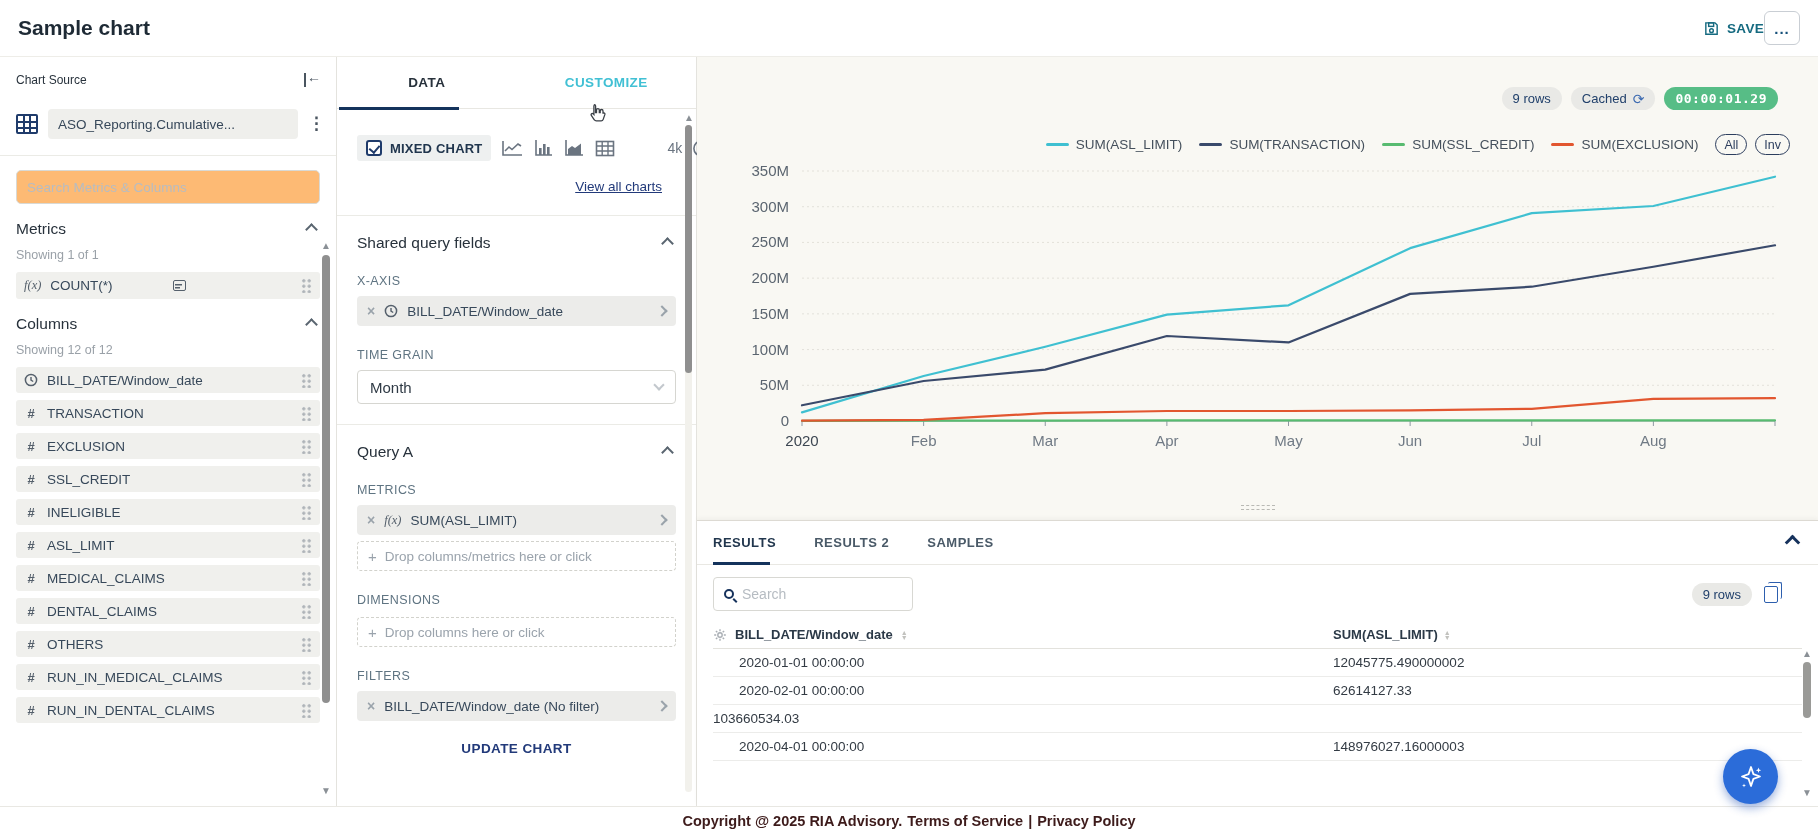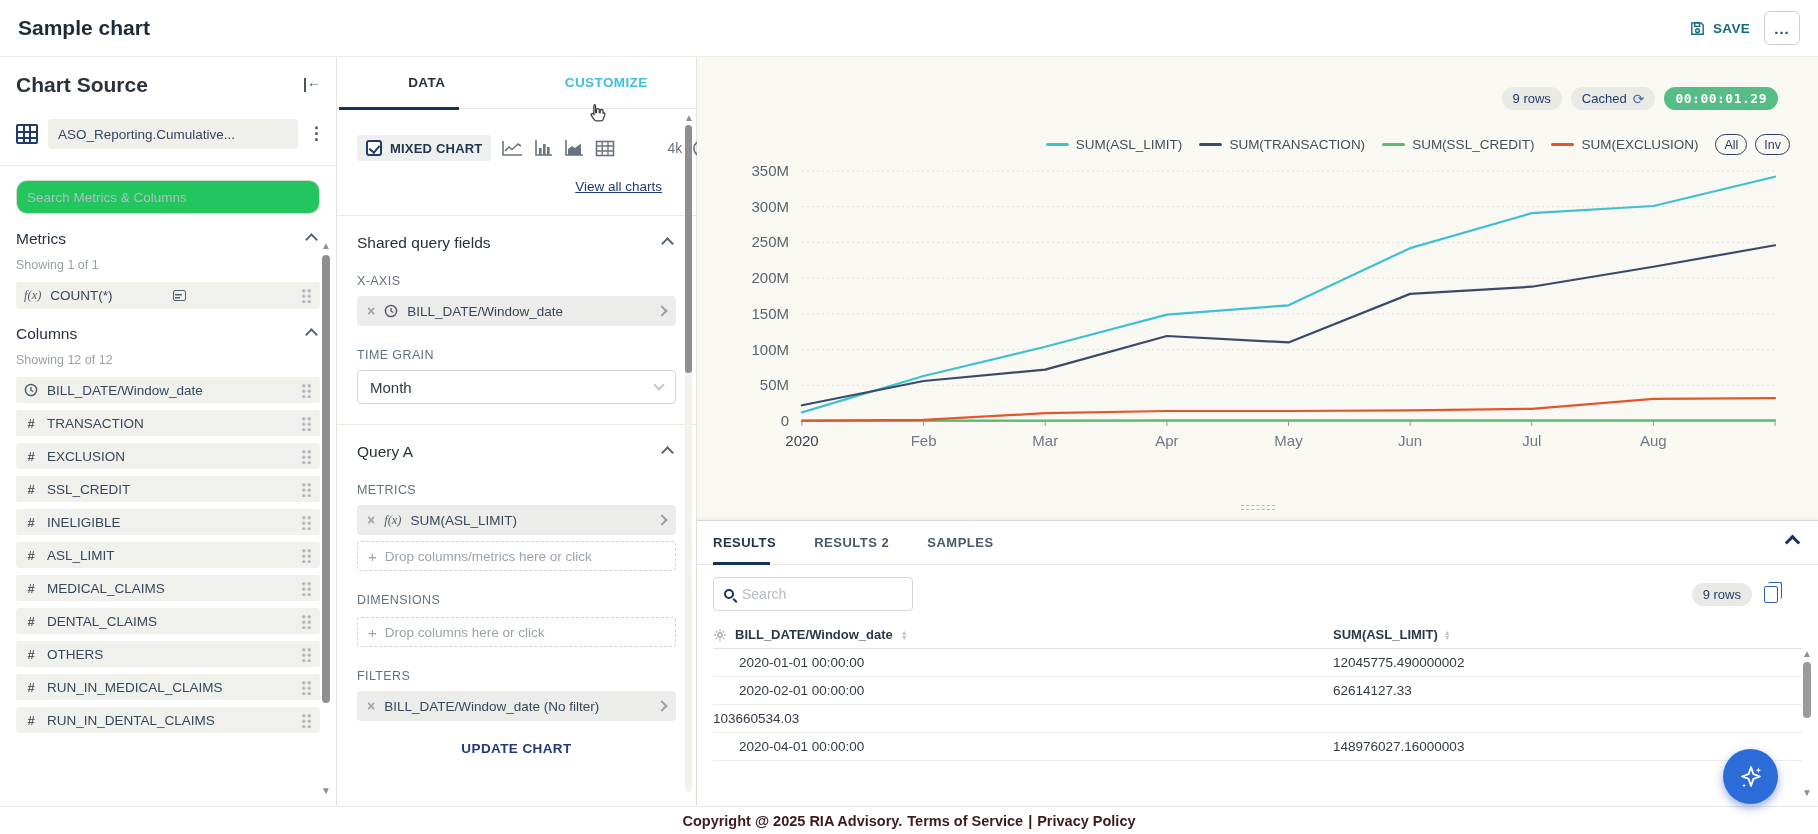--- a/index.html
+++ b/index.html
@@ -3,40 +3,40 @@
 <meta charset="utf-8">
 <style>
   * { box-sizing: border-box; margin: 0; padding: 0; }
   html,body { width:1818px; height:834px; overflow:hidden; }
   body { font-family:"Liberation Sans", sans-serif; background:#faf9f4; color:#33404d; }
   .app { position:relative; width:1818px; height:834px; display:flex; flex-direction:column; background:#faf9f4; }
 
   
   .topbar { height:57px; background:#fff; display:flex; align-items:center; justify-content:space-between; padding:0 18px; border-bottom:1px solid #eeede8; }
   .page-title { font-size:21px; font-weight:700; color:#1e2a35; }
-  .topbar-right { display:flex; align-items:center; gap:14px; }
+  .topbar-right { display:flex; align-items:center; }
   .save-btn { display:flex; align-items:center; gap:7px; color:#156a80; font-size:13.5px; font-weight:700; letter-spacing:.3px; cursor:pointer; }
   .more-btn { width:36px; height:34px; border:1px solid #c9ced4; border-radius:6px; display:flex; align-items:center; justify-content:center; color:#15507a; font-weight:700; font-size:15px; letter-spacing:1px; cursor:pointer; background:#fff; }
 
   .main { flex:1; display:flex; min-height:0; }
 
   
   .sidebar { width:337px; background:#fff; border-right:1px solid #e4e3de; position:relative; padding:0 16px; }
   .cs-head { display:flex; align-items:center; justify-content:space-between; margin-top:16px; }
-  .cs-title { font-size:21px; color:#28323c; font-weight:700; }
+  .cs-title { font-size:12px; color:#28323c; font-weight:400; }
   .icon-collapse { position:relative; width:16px; height:14px; color:#4a5560; cursor:pointer; border-left:2px solid #4a5560; }
   .icon-collapse::before { content:"\2190"; position:absolute; left:1px; top:-4px; font-size:14px; }
   .dataset-row { display:flex; align-items:center; margin-top:22px; }
   .grid-icon { width:22px; height:20px; border:2px solid #1f3b6b; border-radius:2px;
     background:linear-gradient(#1f3b6b,#1f3b6b) 0 5px/100% 2px no-repeat, linear-gradient(#1f3b6b,#1f3b6b) 0 11px/100% 2px no-repeat,
     linear-gradient(90deg,#1f3b6b,#1f3b6b) 5px 0/2px 100% no-repeat, linear-gradient(90deg,#1f3b6b,#1f3b6b) 11px 0/2px 100% no-repeat; }
   .dataset-pill { flex:1; margin:0 10px; background:#efefec; border-radius:4px; height:30px; display:flex; align-items:center; padding:0 10px; font-size:13.5px; color:#37485a; cursor:pointer; }
   .kebab { color:#4a5560; font-size:17px; font-weight:700; line-height:.55; text-align:center; width:12px; cursor:pointer; }
   .sb-divider { border-bottom:1px solid #ebebe6; margin:16px -16px 0; }
-  .search-box { margin-top:14px; height:31px; border:1px solid #d9d9d4; border-radius:11px; display:flex; align-items:center; padding:16px 10px; background:#22c55e; }
+  .search-box { margin-top:14px; height:31px; border:1px solid #d9d9d4; border-radius:5px; display:flex; align-items:center; padding:16px 10px; background:#fdba74; }
   .search-box input { border:none; outline:none; width:100%; font-size:13.5px; color:#37485a; font-family:"Liberation Sans",sans-serif; background:transparent; }
   .search-box input::placeholder { color:#b6bcc2; }
   .section-head { display:flex; align-items:center; justify-content:space-between; margin-top:16px; }
   .section-title { font-size:15.5px; color:#28323c; font-weight:500; }
   .chev-up { width:9px; height:9px; border-top:2px solid #5a6570; border-right:2px solid #5a6570; transform:rotate(-45deg); margin-right:4px; cursor:pointer; }
   .showing { font-size:12.5px; color:#9aa1a8; margin-top:10px; }
   .item-list { margin-top:10px; }
   .col-item { height:26px; background:#f0f0ed; border-radius:3px; display:flex; align-items:center; padding:0 8px; margin-bottom:7px; font-size:13.5px; color:#37485a; cursor:grab; }
   .col-item .ci-label { margin-left:9px; flex:1; white-space:nowrap; overflow:hidden; }
   .ci-hash { display:none; color:#55606c; font-weight:700; font-size:13px; width:14px; text-align:center; }

